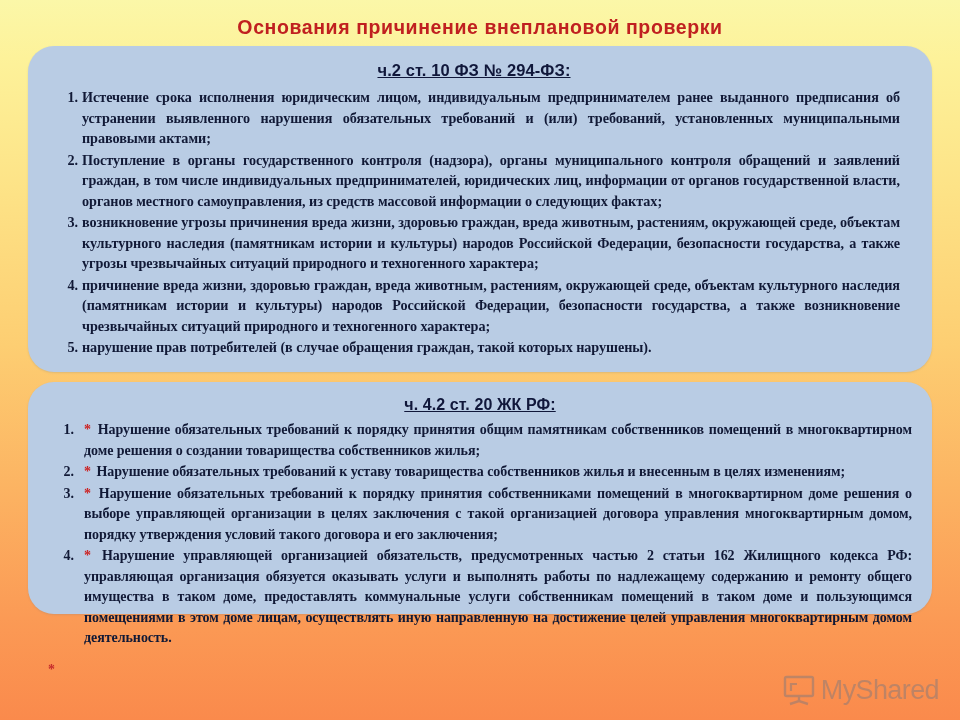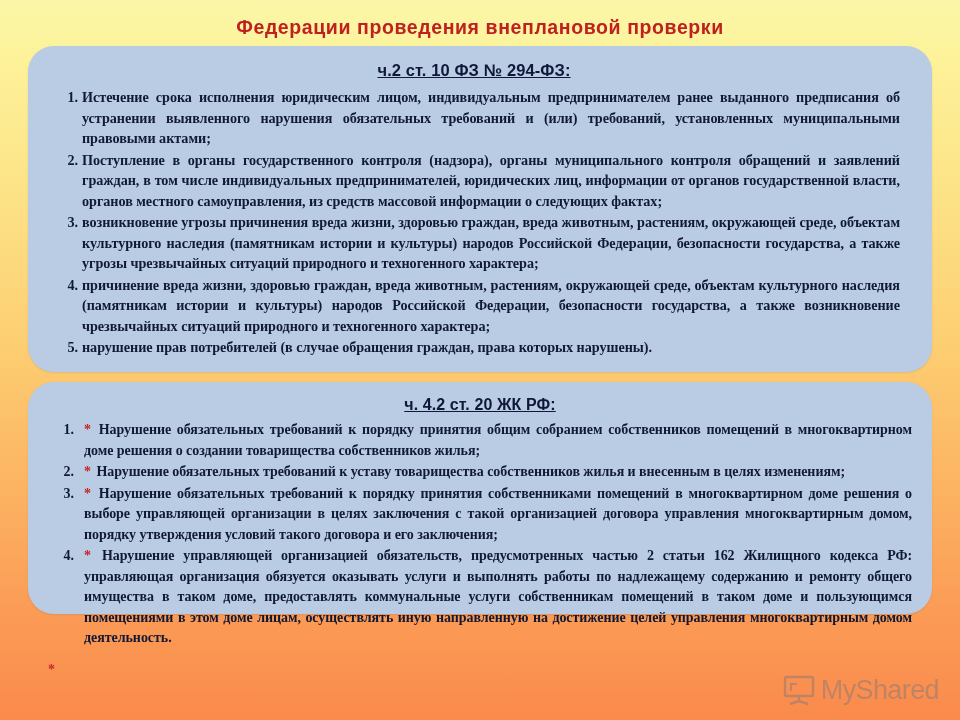--- a/index.html
+++ b/index.html
@@ -165,21 +165,21 @@
     letter-spacing: -0.6px;
     line-height: 1;
   }
   .watermark svg { display: block; }
 </style>
 </head>
 <body>
 
 <div class="slide">
 
-  <div class="slide-title">Федерации проведения внеплановой проверки</div>
+  <div class="slide-title">Основания причинение внеплановой проверки</div>
 
   <section class="panel panel-one">
     <div class="panel-heading">ч.2 ст. 10 ФЗ № 294-ФЗ:</div>
     <ol class="clause-list">
       <li>
         <span class="num">1.</span>
         <span>Истечение срока исполнения юридическим лицом, индивидуальным предпринимателем ранее выданного предписания об устранении выявленного нарушения обязательных требований и (или) требований, установленных муниципальными правовыми актами;</span>
       </li>
       <li>
         <span class="num">2.</span>
@@ -188,32 +188,32 @@
       <li>
         <span class="num">3.</span>
         <span>возникновение угрозы причинения вреда жизни, здоровью граждан, вреда животным, растениям, окружающей среде, объектам культурного наследия (памятникам истории и культуры) народов Российской Федерации, безопасности государства, а также угрозы чрезвычайных ситуаций природного и техногенного характера;</span>
       </li>
       <li>
         <span class="num">4.</span>
         <span>причинение вреда жизни, здоровью граждан, вреда животным, растениям, окружающей среде, объектам культурного наследия (памятникам истории и культуры) народов Российской Федерации, безопасности государства, а также возникновение чрезвычайных ситуаций природного и техногенного характера;</span>
       </li>
       <li>
         <span class="num">5.</span>
-        <span>нарушение прав потребителей (в случае обращения граждан, права которых нарушены).</span>
+        <span>нарушение прав потребителей (в случае обращения граждан, такой которых нарушены).</span>
       </li>
     </ol>
   </section>
 
   <section class="panel panel-two">
     <div class="panel-heading">ч. 4.2 ст. 20 ЖК РФ:</div>
     <ol class="clause-list">
       <li>
         <span class="num">1.</span>
         <span class="star">*</span>
-        <span>Нарушение обязательных требований к порядку принятия общим собранием собственников помещений в многоквартирном доме решения о создании товарищества собственников жилья;</span>
+        <span>Нарушение обязательных требований к порядку принятия общим памятникам собственников помещений в многоквартирном доме решения о создании товарищества собственников жилья;</span>
       </li>
       <li>
         <span class="num">2.</span>
         <span class="star">*</span>
         <span>Нарушение обязательных требований к уставу товарищества собственников жилья и внесенным в целях изменениям;</span>
       </li>
       <li>
         <span class="num">3.</span>
         <span class="star">*</span>
         <span>Нарушение обязательных требований к порядку принятия собственниками помещений в многоквартирном доме решения о выборе управляющей организации в целях заключения с такой организацией договора управления многоквартирным домом, порядку утверждения условий такого договора и его заключения;</span>

